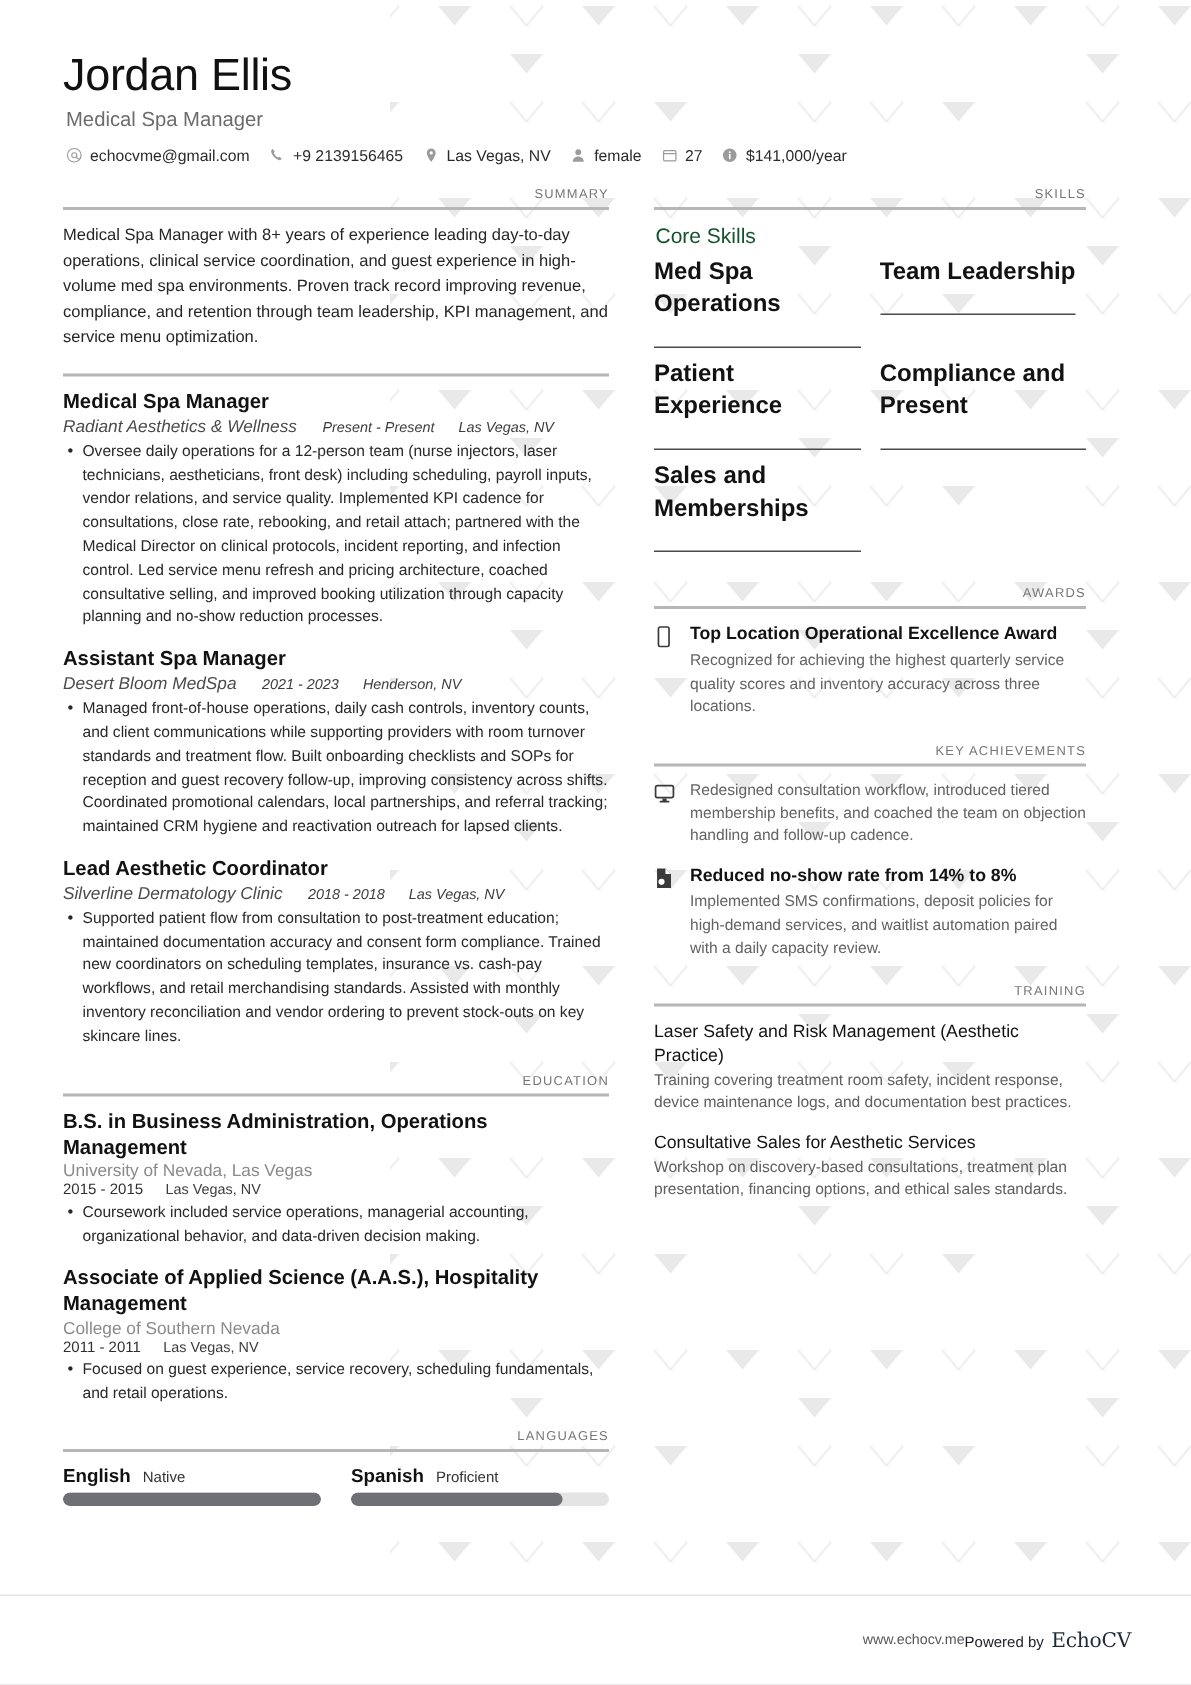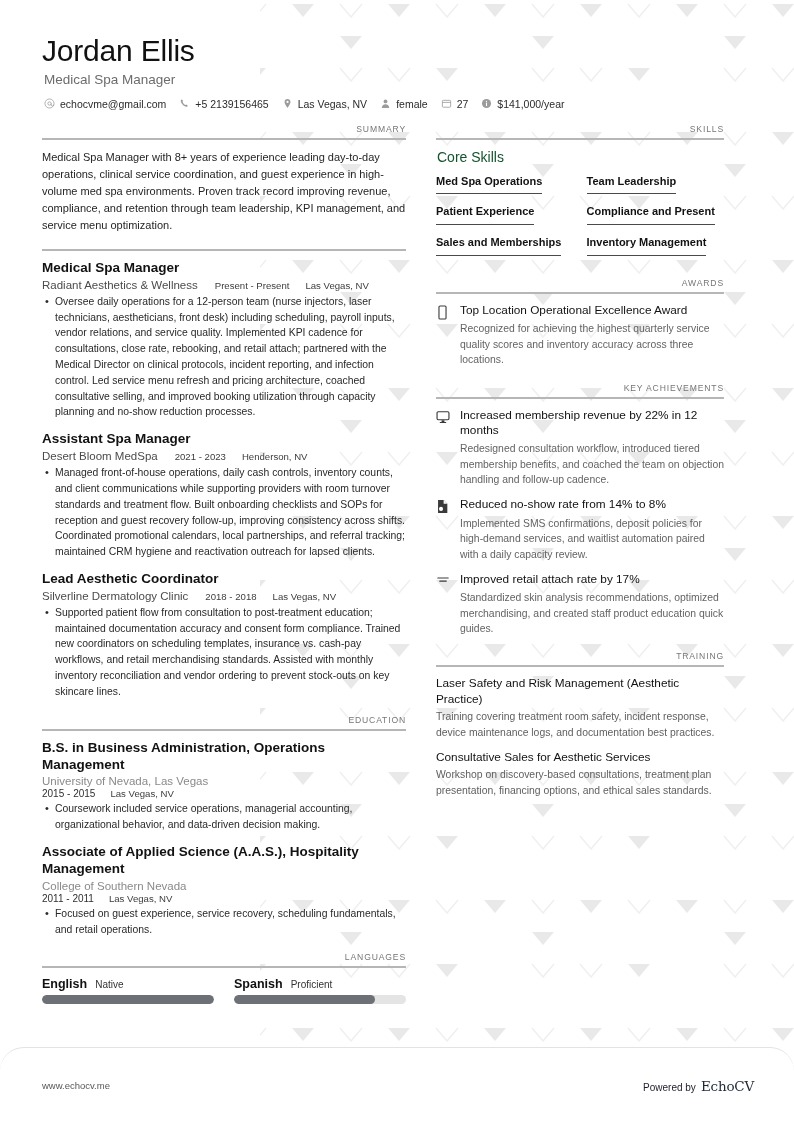--- a/index.html
+++ b/index.html
@@ -110,20 +110,21 @@
     font-weight: 700;
     color: #121212;
     margin: 0 0 2px 0;
     line-height: 1.25;
   }
   .entry-meta {
     display: flex;
     align-items: baseline;
     flex-wrap: wrap;
     margin-bottom: 3px;
+    font-style: italic;
   }
   .entry-org {
     font-size: 11.5px;
     color: #4b4b4b;
     margin-right: 17px;
   }
   .entry-dates {
     font-size: 9.6px;
     color: #3d3d3d;
     margin-right: 16px;
@@ -192,25 +193,25 @@
     font-weight: 400;
   }
   .skills-grid {
     display: grid;
     grid-template-columns: 1fr 1fr;
     column-gap: 13px;
     row-gap: 0px;
   }
   .skill-cell { padding-bottom: 7px; }
   .skill-name {
-    font-size: 11px;
+    font-size: 16px;
     font-weight: 700;
     color: #121212;
     display: inline-block;
-    padding-bottom: 5px;
+    padding-bottom: 17px;
     border-bottom: 1.4px solid #4a4a4a;
     line-height: 1.35;
   }
 
   
   .cert { margin-bottom: 9px; }
   .cert-title {
     font-size: 11.8px;
     font-weight: 700;
     color: #121212;
@@ -231,21 +232,21 @@
   .ilist-icon {
     width: 15px;
     min-width: 15px;
     margin-right: 9px;
     color: #3a3a3a;
     padding-top: 2px;
   }
   .ilist-icon svg { display: block; }
   .ilist-title {
     font-size: 11.8px;
-    font-weight: 400;
+    font-weight: 700;
     color: #121212;
     line-height: 1.3;
     margin-bottom: 3px;
   }
   .ilist-desc {
     font-size: 10.4px;
     color: #636363;
     line-height: 1.48;
   }
 
@@ -261,30 +262,29 @@
   .train-desc {
     font-size: 10.4px;
     color: #5f5f5f;
     line-height: 1.48;
   }
 
   
   .footer {
     position: absolute;
     left: 0; right: 0; bottom: 0;
-    height: 76px;
+    height: 60px;
     border-top: 1px solid #e3e3e3;
     display: flex;
     align-items: center;
-    justify-content: space-between;
+    justify-content: flex-end;
     padding: 0 40px 0 42px;
     box-sizing: border-box;
     z-index: 3;
     background: transparent;
-    border-radius: 24px;
   }
   .footer-left { font-size: 9.5px; color: #585858; }
   .footer-right { font-size: 10px; color: #1d1d2b; display: flex; align-items: baseline; }
   .footer-right .brand {
     font-size: 13.5px;
     color: #1f2937;
     margin-left: 5px;
     font-family: "DejaVu Serif", serif;
     letter-spacing: -0.2px;
   }
@@ -333,21 +333,21 @@
           </span>
           <span>echocvme@gmail.com</span>
         </div>
 
         <div class="contact-item">
           <span class="ci">
             <svg width="11" height="11" viewBox="0 0 16 16">
                 <path d="M3.2 2.6c-0.9 0.9-0.8 2.4 0.2 4.2 1 1.9 2.6 3.7 4.4 4.9 1.8 1.2 3.4 1.4 4.3 0.5l0.8-0.8-2.4-2-1.2 0.9c-1-0.5-2-1.3-2.8-2.3-0.7-0.9-1.2-1.7-1.4-2.4l1-1.1-1.9-2.5z" fill="currentColor"></path>
               </svg>
           </span>
-          <span>+5 2139156465</span>
+          <span>+9 2139156465</span>
         </div>
 
         <div class="contact-item">
           <span class="ci">
             <svg width="11" height="11" viewBox="0 0 16 16">
                 <path d="M8 1.4c-2.4 0-4.3 1.9-4.3 4.3 0 3.2 4.3 8.6 4.3 8.6s4.3-5.4 4.3-8.6c0-2.4-1.9-4.3-4.3-4.3z" fill="currentColor"></path>
                 <circle cx="8" cy="5.7" r="1.6" fill="#ffffff"></circle>
               </svg>
           </span>
           <span>Las Vegas, NV</span>
@@ -501,21 +501,20 @@
         <div class="section">
           <div class="sec-label">SKILLS</div>
           <div class="sec-rule"></div>
           <div class="skills-group-title">Core Skills</div>
           <div class="skills-grid">
             <div class="skill-cell"><span class="skill-name">Med Spa Operations</span></div>
             <div class="skill-cell"><span class="skill-name">Team Leadership</span></div>
             <div class="skill-cell"><span class="skill-name">Patient Experience</span></div>
             <div class="skill-cell"><span class="skill-name">Compliance and Present</span></div>
             <div class="skill-cell"><span class="skill-name">Sales and Memberships</span></div>
-            <div class="skill-cell"><span class="skill-name">Inventory Management</span></div>
           </div>
         </div>
 
 
         <div class="section">
           <div class="sec-label">AWARDS</div>
           <div class="sec-rule"></div>
           <div class="ilist-item">
             <div class="ilist-icon">
               <svg width="13" height="15" viewBox="0 0 14 16">
@@ -535,51 +534,38 @@
 
           <div class="ilist-item">
             <div class="ilist-icon">
               <svg width="14" height="14" viewBox="0 0 16 16">
                   <rect x="1.2" y="2" width="13.6" height="9.2" rx="1.4" fill="none" stroke="currentColor" stroke-width="1.3"></rect>
                   <rect x="6.4" y="11.8" width="3.2" height="2.4" fill="currentColor"></rect>
                   <rect x="4.2" y="13.6" width="7.6" height="1.2" rx="0.6" fill="currentColor"></rect>
                 </svg>
             </div>
             <div>
-              <div class="ilist-title">Increased membership revenue by 22% in 12 months</div>
               <div class="ilist-desc">Redesigned consultation workflow, introduced tiered membership benefits, and coached the team on objection handling and follow-up cadence.</div>
             </div>
           </div>
 
           <div class="ilist-item">
             <div class="ilist-icon">
               <svg width="13" height="15" viewBox="0 0 14 16">
                   <path d="M2.2 1h6l4 4v10h-10z" fill="currentColor"></path>
                   <path d="M8.2 1v4h4" fill="#ffffff"></path>
                   <circle cx="5.4" cy="10.6" r="2.2" fill="#ffffff"></circle>
                 </svg>
             </div>
             <div>
               <div class="ilist-title">Reduced no-show rate from 14% to 8%</div>
               <div class="ilist-desc">Implemented SMS confirmations, deposit policies for high-demand services, and waitlist automation paired with a daily capacity review.</div>
             </div>
           </div>
 
-          <div class="ilist-item">
-            <div class="ilist-icon">
-              <svg width="14" height="12" viewBox="0 0 16 12">
-                  <rect x="1.4" y="3" width="13.2" height="1.3" rx="0.65" fill="currentColor"></rect>
-                  <rect x="3.6" y="6.6" width="8.8" height="1.3" rx="0.65" fill="currentColor"></rect>
-                </svg>
-            </div>
-            <div>
-              <div class="ilist-title">Improved retail attach rate by 17%</div>
-              <div class="ilist-desc">Standardized skin analysis recommendations, optimized merchandising, and created staff product education quick guides.</div>
-            </div>
-          </div>
         </div>
 
         <div class="section">
           <div class="sec-label">TRAINING</div>
           <div class="sec-rule"></div>
           <div class="train">
             <div class="train-title">Laser Safety and Risk Management (Aesthetic Practice)</div>
             <div class="train-desc">Training covering treatment room safety, incident response, device maintenance logs, and documentation best practices.</div>
           </div>
           <div class="train">

